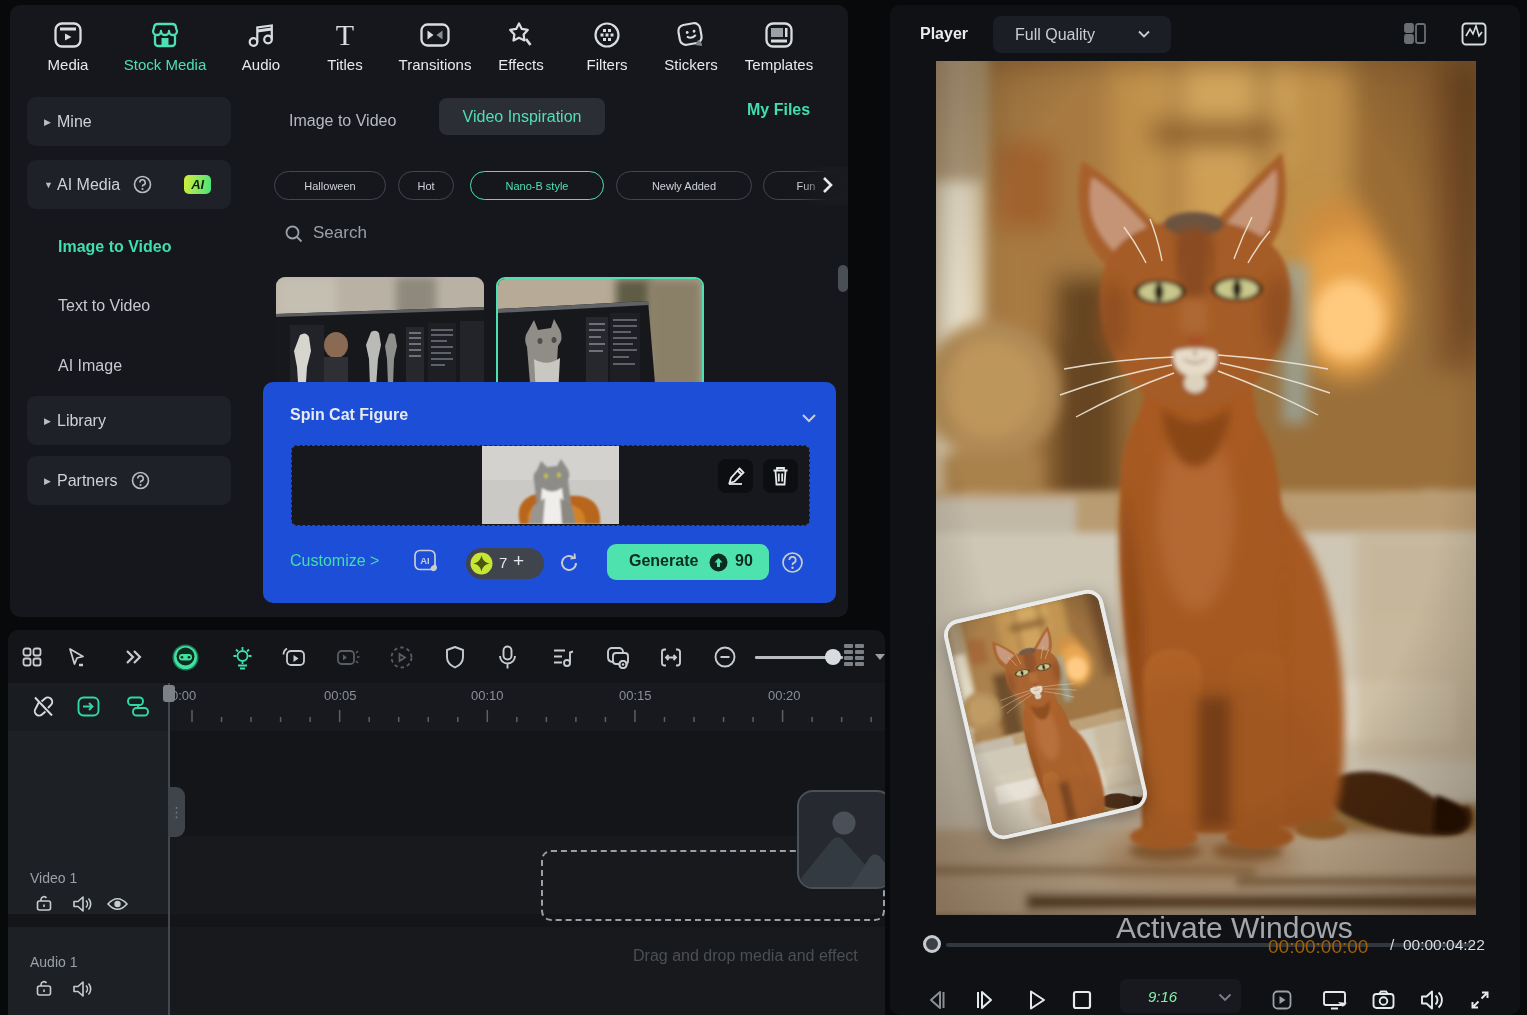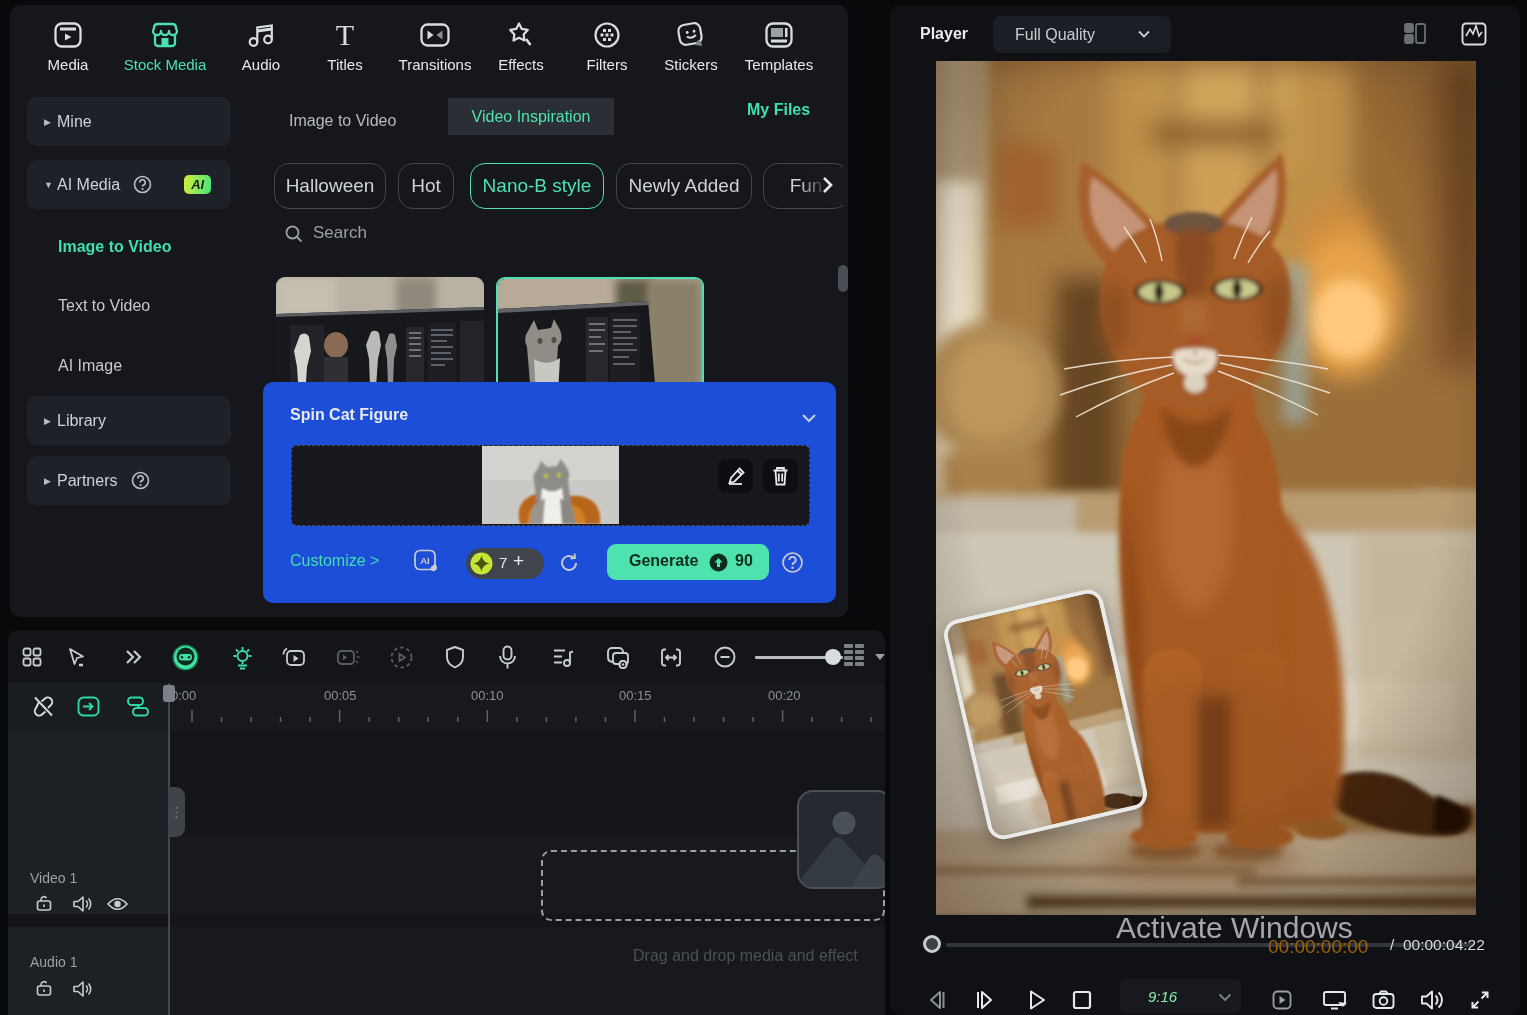--- a/index.html
+++ b/index.html
@@ -8,22 +8,22 @@
   .abs, .t { position:absolute; }
   .t { white-space:nowrap; }
   #stage { position:relative; width:1527px; height:1015px; }
   #media { left:10px; top:5px; width:838px; height:612px; background:#15171c; border-radius:10px; overflow:hidden; }
   .topico { position:absolute; top:15px; width:96px; text-align:center; color:#e7e9ec; font-size:15px; }
   .topico svg { display:block; margin:0 auto 6px; }
   .sbtn { position:absolute; left:17px; width:204px; height:49px; background:#1e2127; border-radius:9px;
           color:#ced2d7; font-size:16px; display:flex; align-items:center; }
   .sbtn .car { width:30px; padding-left:17px; font-size:9px; color:#b9bdc2; }
   .sideitem { position:absolute; left:48px; color:#c6cad0; font-size:16px; font-weight:bold; }
-  .chip { position:absolute; top:158px; height:46px; border:1.5px solid #43474d; border-radius:15px;
-          color:#ced2d7; font-size:19px; display:flex; align-items:center; justify-content:center; }
+  .chip { position:absolute; top:166px; height:29px; border:1.5px solid #43474d; border-radius:15px;
+          color:#ced2d7; font-size:11px; display:flex; align-items:center; justify-content:center; }
   #timeline { left:8px; top:630px; width:877px; height:385px; background:#141519; border-radius:10px 10px 0 0; overflow:hidden; }
   #player { left:890px; top:5px; width:630px; height:1010px; background:#0f1115; border-radius:10px; overflow:hidden; }
   .ic { position:absolute; }
 </style>
 </head>
 <body>
 <div id="stage">
 <div class="abs" id="media">
 
   <div class="topico" style="left:10px;">
@@ -107,21 +107,21 @@
   <div class="sbtn" style="top:391px;"><span class="car">▶</span>Library</div>
   <div class="sbtn" style="top:451px;"><span class="car">▶</span>Partners
     <svg width="19" height="19" viewBox="0 0 19 19" style="margin-left:14px;" fill="none" stroke="#b9bdc2" stroke-width="1.6">
       <circle cx="9.5" cy="9.5" r="8"></circle>
       <path d="M6.8,7.5 a2.7,2.7 0 1 1 3.4,2.6 c-0.7,0.25 -0.7,0.8 -0.7,1.6"></path>
       <circle cx="9.5" cy="14" r="1.1" fill="#b9bdc2" stroke="none"></circle>
     </svg>
   </div>
 
   <div class="t" style="left:279px;top:107px;color:#b6bac0;font-size:16px;">Image to Video</div>
-  <div class="t" style="left:438px;top:93px;width:166px;height:37px;background:#2b2e34;border-radius:0;
+  <div class="t" style="left:429px;top:93px;width:166px;height:37px;background:#2b2e34;border-radius:8px;
        color:#50e0b1;font-size:16px;display:flex;align-items:center;justify-content:center;">Video Inspiration</div>
   <div class="t" style="left:737px;top:96px;color:#3fdfae;font-size:16px;font-weight:bold;">My Files</div>
 
   <div class="chip" style="left:264px;width:112px;">Halloween</div>
   <div class="chip" style="left:388px;width:56px;">Hot</div>
   <div class="chip" style="left:460px;width:134px;border-color:#4ee0b2;color:#4ee0b2;">Nano-B style</div>
   <div class="chip" style="left:606px;width:136px;">Newly Added</div>
   <div class="chip" style="left:753px;width:86px;">Fun</div>
   <div class="t" style="left:790px;top:162px;width:48px;height:38px;background:linear-gradient(90deg,rgba(21,23,28,0),rgba(24,26,31,0.95) 55%);"></div>
   <div class="t" style="left:806px;top:168px;">

